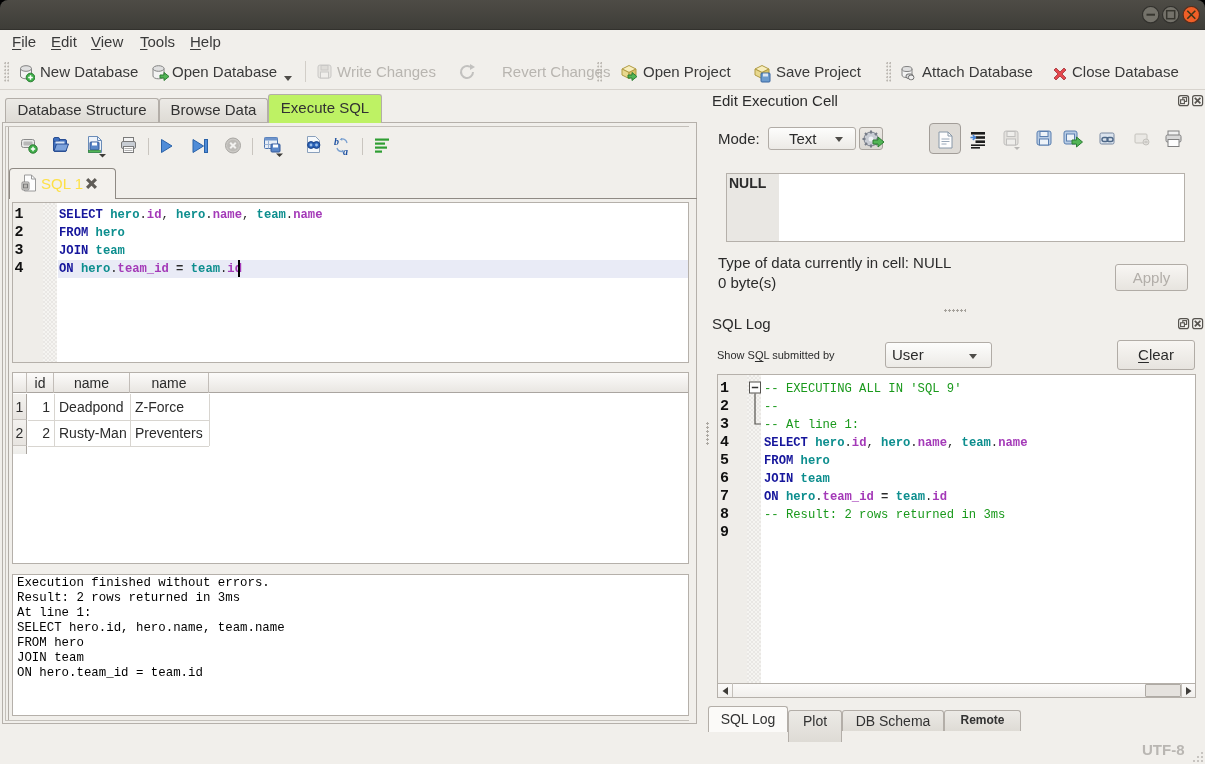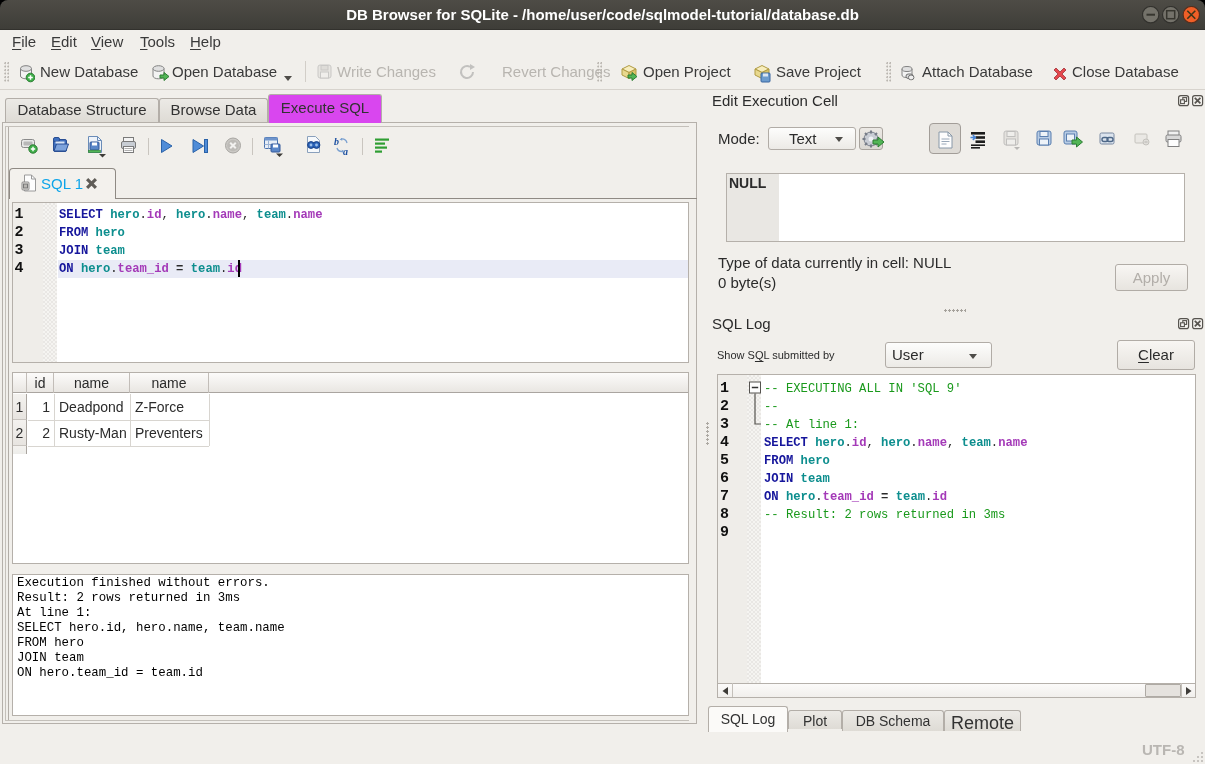--- a/index.html
+++ b/index.html
@@ -15,41 +15,40 @@
 #toolbar { left:0; top:53px; width:1205px; height:37px; background:#f1efeb; border-bottom:1px solid #d7d3cd; }
 .tlabel { top:63px; font-size:15px; color:#3a3a3a; }
 .tlabel.dis { color:#b8b5b0; }
 .tsep { top:61px; width:1px; height:21px; background:#d2cec8; }
 .thandle { top:62px; width:5px; height:20px;
   background-image:radial-gradient(circle at 1.2px 1.2px, #bab6b0 0.9px, transparent 1.1px);
   background-size:3px 3.5px; }
 #mainbg { left:0; top:90px; width:1205px; height:674px; background:#f1efeb; }
 .maintab { height:24px; padding-top:2px; text-align:center; font-size:15px; color:#323232;
   background:linear-gradient(#eceae6,#dedbd5); border:1px solid #b3aea8; border-bottom:none; border-radius:3px 3px 0 0; }
-.maintab.active { background:#d946ef; }
+.maintab.active { background:#bef264; }
 .box { border:1px solid #b5b0aa; background:#fff; }
 .mono { font-family:"Liberation Mono", monospace; }
 .kw { color:#16169c; font-weight:bold; }
 .tbl { color:#0d8e8e; font-weight:bold; }
 .fld { color:#a43ab8; font-weight:bold; }
 .cmt { color:#19991b; }
 .checker { background-image:conic-gradient(#e9e7e4 25%, #f5f4f1 0 50%, #e9e7e4 0 75%, #f5f4f1 0); background-size:4px 4px; }
 .lnum { font-family:"Liberation Mono", monospace; font-weight:bold; font-size:15px; color:#111; height:18px; line-height:18px; }
 .cline { height:18px; line-height:18px; white-space:pre; font-size:12.2px; }
 .combo { border:1px solid #b1aca6; background:linear-gradient(#fdfdfc,#eceae6); border-radius:3px; font-size:15px; color:#2b2b2b; }
 .combo .arrow { position:absolute; width:0; height:0; border-left:4px solid transparent; border-right:4px solid transparent; border-top:5px solid #4e4c48; }
 .btn { border:1px solid #b1aca6; background:linear-gradient(#f8f6f3,#e7e4df); border-radius:3px; font-size:15px; color:#2b2b2b; text-align:center; }
 .hsplit { height:3px; background-image:radial-gradient(circle at 1.5px 1.5px, #a5a19b 1px, transparent 1.3px); background-size:4px 3px; width:22px; }
 .grid { position:absolute; background:#d8d5d0; }
 </style>
 </head>
 <body>
 
 <div id="titlebar" class="abs">
-  <div id="title-text" class="abs">DB Browser for SQLite - /home/user/code/sqlmodel-tutorial/database.db</div>
   <svg class="abs" style="left:1142px; top:6px;" width="58" height="18">
     <circle cx="8.7" cy="8.7" r="8.2" fill="#74726a" stroke="#33322e" stroke-width="1.2"></circle>
     <rect x="4.5" y="7.7" width="8.5" height="2" fill="#37362f"></rect>
     <circle cx="28.7" cy="8.7" r="8.2" fill="#74726a" stroke="#33322e" stroke-width="1.2"></circle>
     <rect x="24.7" y="4.7" width="8" height="8" fill="none" stroke="#37362f" stroke-width="1.5"></rect>
     <circle cx="49.3" cy="8.7" r="8.2" fill="#f05f27" stroke="#572f1e" stroke-width="1.2"></circle>
     <path d="M45.3 4.7 L53.3 12.7 M53.3 4.7 L45.3 12.7" stroke="#3c3519" stroke-width="1.6"></path>
   </svg>
 </div>
 
@@ -212,21 +211,21 @@
 
 <div class="abs" style="left:9px; top:168px; width:107px; height:31px; background:#f3f1ed; border:1px solid #8f8a84; border-bottom:none; border-radius:4px 4px 0 0; z-index:2;"></div>
 <div class="abs" style="left:9px; top:198px; width:688px; height:1px; background:#8f8a84; z-index:1;"></div>
 <div class="abs" style="left:10px; top:198px; width:105px; height:2px; background:#f3f1ed; z-index:2;"></div>
 <svg class="abs" style="left:21px; top:174px; z-index:3;" width="17" height="19">
   <path d="M3.5 1 h7 l4 4 v12 h-11 z" fill="#fdfdfd" stroke="#9a9a9a"></path>
   <path d="M10.5 1 v4 h4" fill="none" stroke="#9a9a9a"></path>
   <rect x="1" y="8" width="7" height="8" rx="1" fill="#e8e6e2" stroke="#8a8a8a"></rect>
   <rect x="2.5" y="10" width="4" height="4" fill="#b8b6b2" stroke="#777"></rect>
 </svg>
-<div class="abs" style="left:41px; top:175px; font-size:15px; color:#0ea5e9; z-index:3;">SQL 1</div>
+<div class="abs" style="left:41px; top:175px; font-size:15px; color:#fde047; z-index:3;">SQL 1</div>
 <svg class="abs" style="left:84px; top:176px; z-index:3;" width="15" height="15">
   <path d="M2 4.2 l2.2 -2.2 3.3 3.3 3.3 -3.3 2.2 2.2 -3.3 3.3 3.3 3.3 -2.2 2.2 -3.3 -3.3 -3.3 3.3 -2.2 -2.2 3.3 -3.3 z" fill="#5f5c57"></path>
 </svg>
 
 <div class="abs box" style="left:12px; top:202px; width:677px; height:161px; z-index:2;">
   <div class="abs" style="left:0; top:0; width:30px; height:159px; background:#efede9;"></div>
   <div class="abs checker" style="left:30px; top:0; width:14px; height:159px;"></div>
   <div class="abs" style="left:45px; top:56.5px; width:630px; height:18px; background:#e9ebf6;"></div>
   <div class="abs lnum" style="left:1.5px; top:2.5px;">1</div>
   <div class="abs lnum" style="left:1.5px; top:20.5px;">2</div>
@@ -396,23 +395,23 @@
     </svg>
   <div class="abs" style="left:427px; top:309px; width:36px; height:13px; background:#e5e2de; border:1px solid #aeaaa4; border-radius:1px;"></div>
   <div class="abs" style="left:463px; top:308px; width:1px; height:14px; background:#c4c0ba;"></div>
   <svg class="abs" style="left:467px; top:312px;" width="8" height="8">
       <path d="M1 0 L6.5 4 L1 8 z" fill="#3e3c38"></path>
     </svg>
 </div>
 
 <div class="abs" style="left:706px; top:422px; width:3px; height:24px; background-image:radial-gradient(circle at 1.5px 1.5px, #aca8a2 1px, transparent 1.3px); background-size:3px 4px;"></div>
 
-<div class="abs maintab" style="left:788px; top:710px; width:54px; height:19px; font-size:14px;">Plot</div>
+<div class="abs maintab" style="left:788px; top:710px; width:54px; height:32px; font-size:14px;">Plot</div>
 <div class="abs maintab" style="left:842px; top:710px; width:102px; height:21px; font-size:14px;">DB Schema</div>
-<div class="abs maintab" style="left:944px; top:710px; width:77px; height:21px; font-size:18px;">Remote</div>
+<div class="abs maintab" style="left:944px; top:710px; width:77px; height:21px; font-size:12px;font-weight:bold;">Remote</div>
 <div class="abs maintab active" style="left:708px; top:706px; width:80px; height:26px; font-size:14px; padding-top:4px; z-index:3; background:#fbfaf8;">SQL Log</div>
 
 <div class="abs" style="left:1142px; top:741px; font-size:15px; font-weight:bold; color:#b9b6b2;">UTF-8</div>
 <svg class="abs" style="left:1192px; top:751px;" width="12" height="12">
   <g fill="#b9b6b2">
       <circle cx="10" cy="2" r="1"></circle>
       <circle cx="10" cy="6" r="1"></circle>
       <circle cx="10" cy="10" r="1"></circle>
       <circle cx="6" cy="6" r="1"></circle>
       <circle cx="6" cy="10" r="1"></circle>

